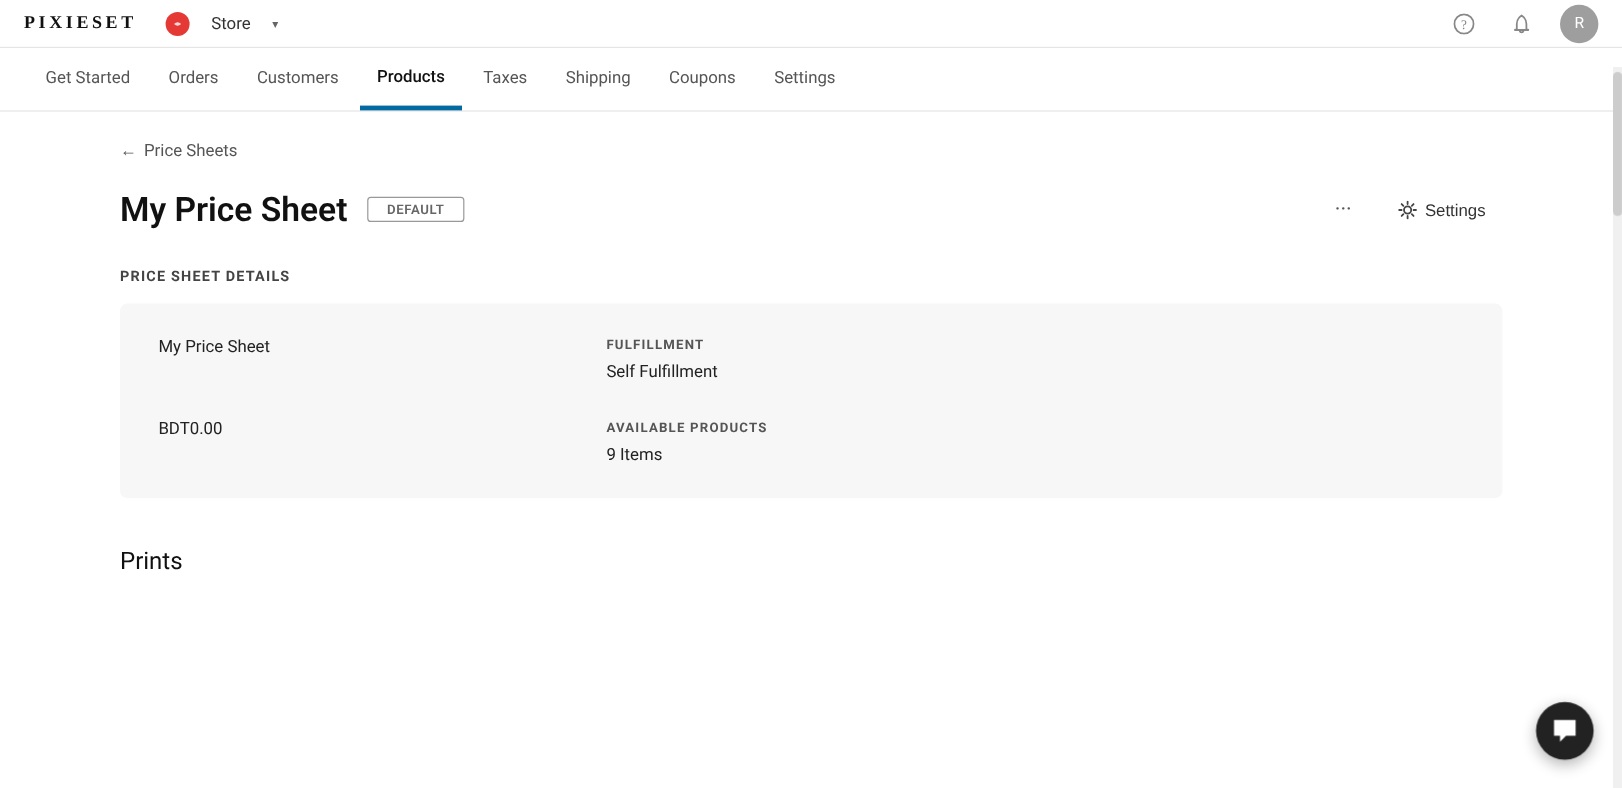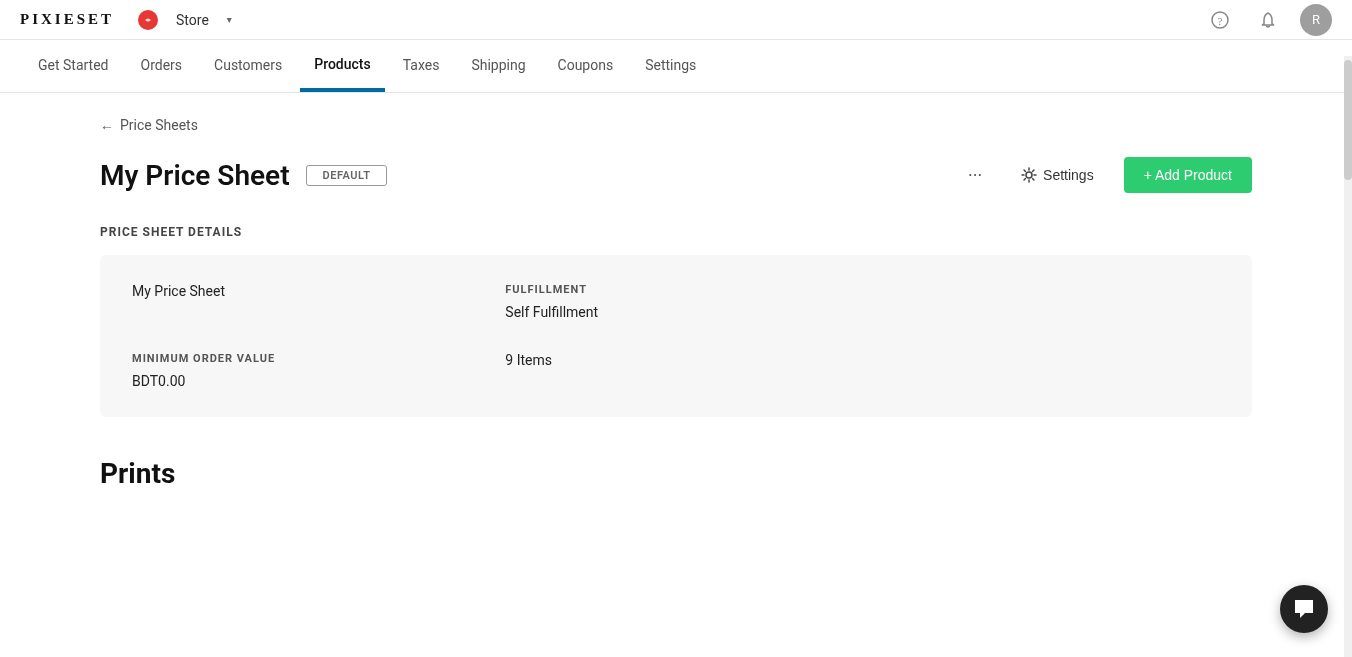--- a/index.html
+++ b/index.html
@@ -225,22 +225,22 @@
       color: #222;
     }
     .detail-value.link {
       color: #2ecc71;
       cursor: pointer;
       text-decoration: none;
     }
 
     
     .prints-title {
-      font-size: 28px;
-      font-weight: 700;
+      font-size: 20px;
+      font-weight: 400;
       color: #111;
       margin-bottom: 8px;
     }
 
     
     .chat-btn {
       position: fixed;
       bottom: 24px;
       right: 24px;
       width: 48px;
@@ -330,47 +330,44 @@
     </div>
     <div class="page-header-right">
       <div class="more-btn">···</div>
       <button class="settings-btn">
         <svg width="16" height="16" viewBox="0 0 16 16" fill="none">
           <circle cx="8" cy="8" r="3" stroke="#444" stroke-width="1.5"></circle>
           <path d="M8 1v2M8 13v2M1 8h2M13 8h2M3.05 3.05l1.42 1.42M11.53 11.53l1.42 1.42M3.05 12.95l1.42-1.42M11.53 4.47l1.42-1.42" stroke="#444" stroke-width="1.5" stroke-linecap="round"></path>
         </svg>
         <span>Settings</span>
       </button>
-      <button class="add-product-btn">
-        <span>+ Add Product</span>
-      </button>
     </div>
   </div>
 
   <div>
     <div class="section-title">PRICE SHEET DETAILS</div>
 
     <div class="details-card">
 
       <div class="details-grid">
         <div>
           <div class="detail-value">My Price Sheet</div>
         </div>
         <div>
           <div class="detail-label">FULFILLMENT</div>
           <div class="detail-value">Self Fulfillment</div>
         </div>
       </div>
 
       <div class="details-grid-bottom">
         <div>
-          <div class="detail-label">MINIMUM ORDER VALUE</div>
           <div class="detail-value">BDT0.00</div>
         </div>
         <div>
+          <div class="detail-label">AVAILABLE PRODUCTS</div>
           <div class="detail-value">9 Items</div>
         </div>
       </div>
     </div>
   </div>
 
   <div>
     <h2 class="prints-title">Prints</h2>
   </div>
 

